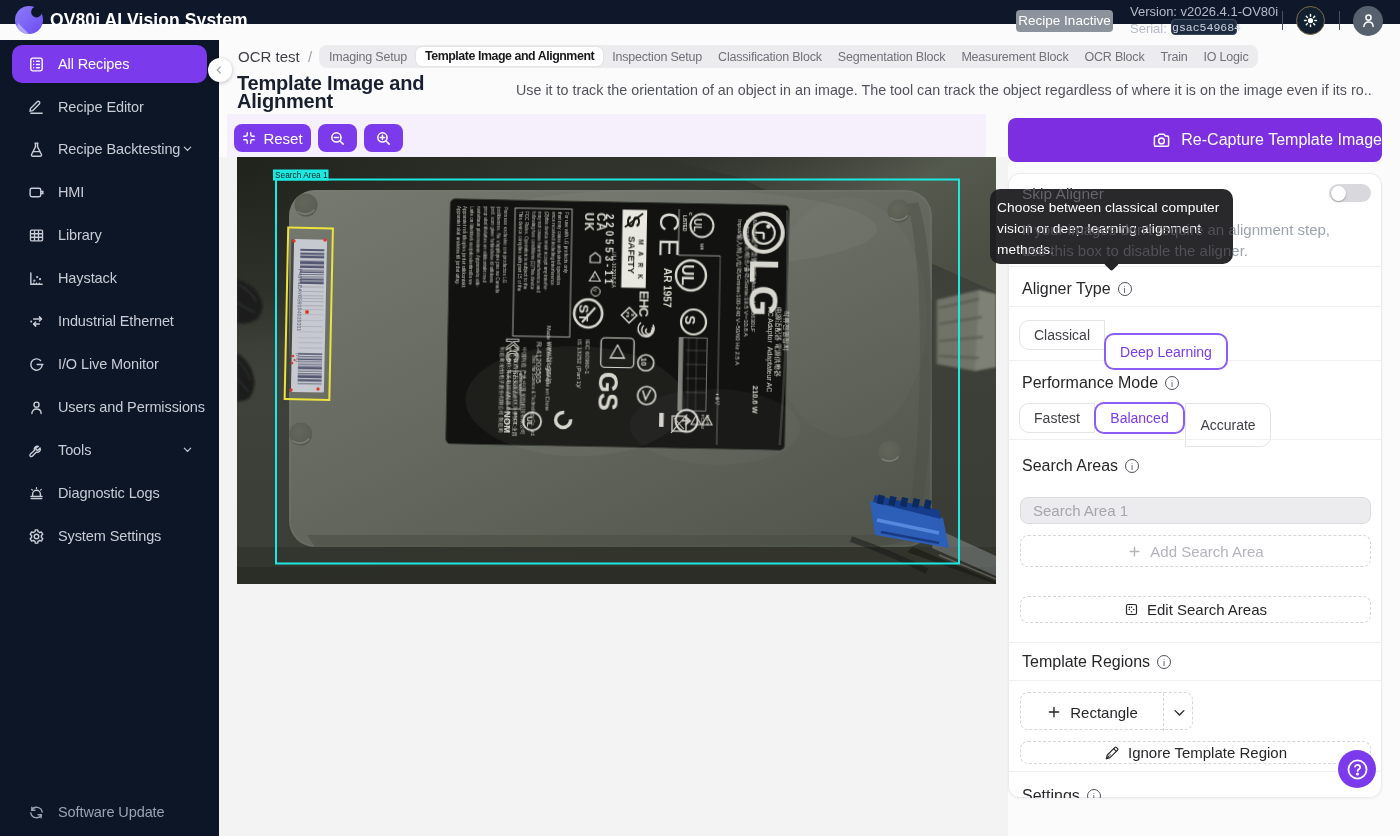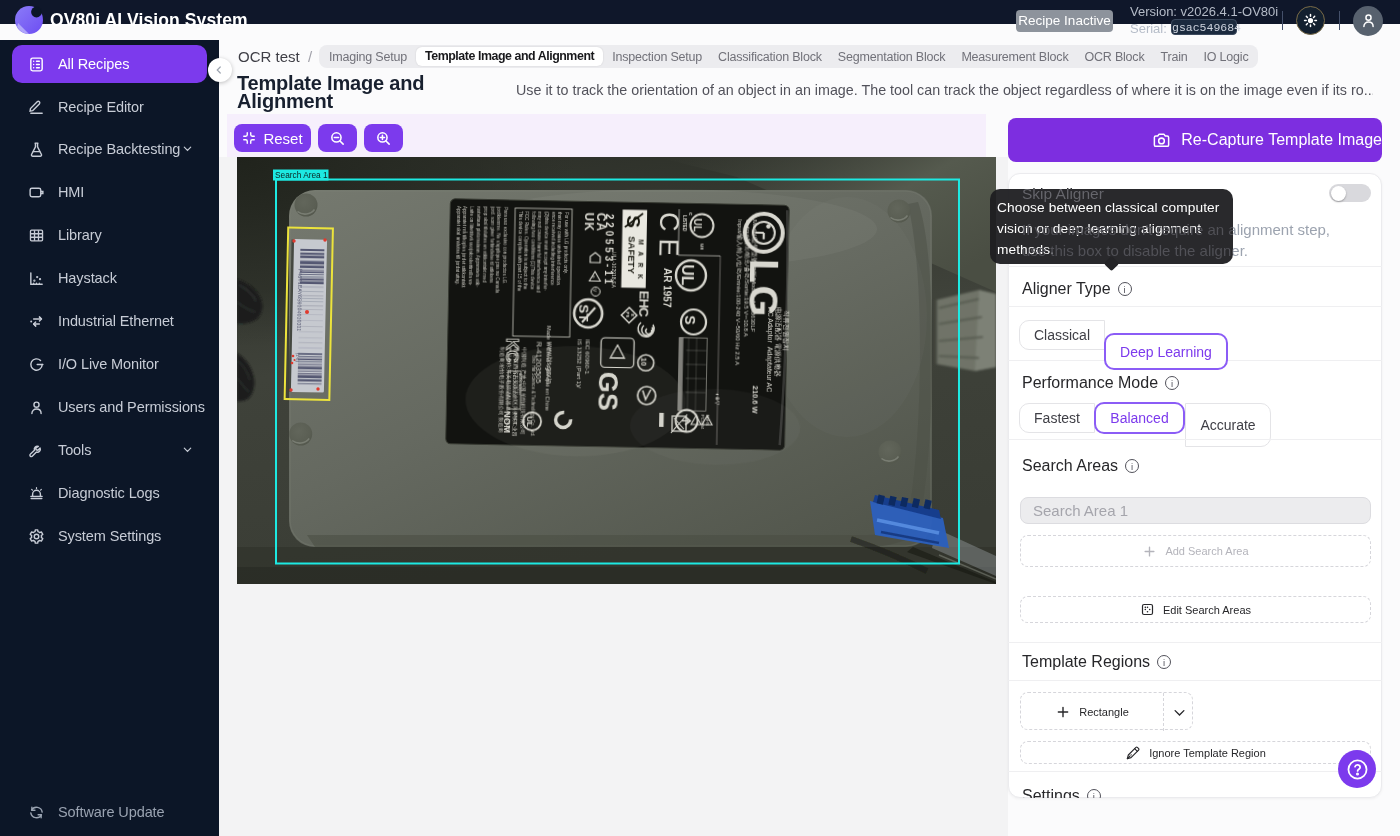--- a/index.html
+++ b/index.html
@@ -23,21 +23,21 @@
   .tbtn { position:absolute; top:10px; height:28px; background:#7c3aed; border-radius:8px; color:#fff; display:flex; align-items:center; justify-content:center; font-size:15px; }
   
   #recap { position:absolute; left:789px; top:78px; width:374px; height:44px; background:#7d2ee0; border-radius:8px; color:#fff; font-size:16px; display:flex; align-items:center; justify-content:flex-end; }
   #card { position:absolute; left:789px; top:133px; width:374px; height:625px; background:#fff; border:1px solid #ebebee; border-radius:12px; overflow:hidden; box-shadow:0 1px 3px rgba(16,16,24,0.05); }
   .divl { position:absolute; left:789px; width:374px; height:1px; background:#efeff1; }
   .plabel { position:absolute; left:803px; font-size:16px; font-weight:500; color:#27272a; display:flex; align-items:center; gap:7px; }
   .pgray  { position:absolute; left:803px; font-size:15px; color:#9ca3af; }
   .info { display:inline-block; width:14px; height:14px; border:1.2px solid #52525b; border-radius:50%; font-size:9.5px; line-height:13px; text-align:center; color:#52525b; font-weight:400; }
   .segbtn { position:absolute; background:#fff; border:1px solid #e4e4e7; font-size:14px; color:#3f3f46; display:flex; align-items:center; justify-content:center; }
   .segsel { border:2px solid #8b5cf6; border-radius:10px; color:#7c3aed; z-index:2; }
-  .dashbtn { position:absolute; border:1px dashed #d6d6db; border-radius:8px; background:#fff; font-size:11px; color:#27272a; display:flex; align-items:center; justify-content:center; gap:8px; }
+  .dashbtn { position:absolute; border:1px dashed #d6d6db; border-radius:8px; background:#fff; font-size:15px; color:#27272a; display:flex; align-items:center; justify-content:center; gap:8px; }
   #tooltip { position:absolute; left:771px; top:149px; width:243px; height:75px; background:rgba(30,30,33,0.95); border-radius:10px; color:#fff; font-size:13.7px; line-height:21px; padding:8px 0 0 7px; z-index:40; letter-spacing:0.1px; }
   #tooltip:after { content:""; position:absolute; left:116px; bottom:-5px; width:11px; height:11px; background:rgb(36,36,39); transform:rotate(45deg); border-radius:2px; }
   #helpbtn { position:absolute; left:1119px; top:710px; width:38px; height:38px; border-radius:50%; background:#7c3aed; z-index:50; display:flex; align-items:center; justify-content:center; }
 </style>
 </head>
 <body>
 <div id="topbar">
   <svg class="abs" style="left:15px; top:6px;" width="28" height="28" viewBox="0 0 28 28">
     <defs>
         <linearGradient id="lg1" x1="0" y1="0" x2="1" y2="1">

